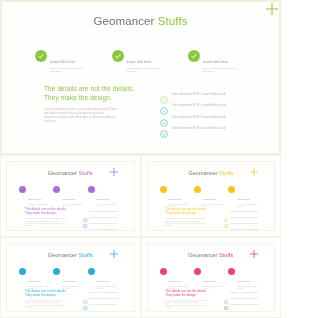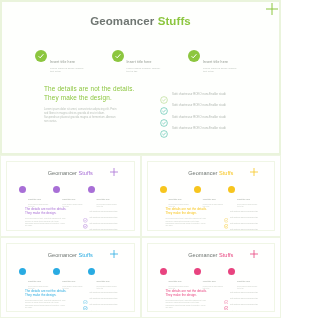--- a/index.html
+++ b/index.html
@@ -11,21 +11,21 @@
   
   .main-slide {
     position:absolute; left:0; top:0; width:281px; height:155px;
     background:#fefffd; border:2px solid #eaf4dc;
   }
   .plus-icon { position:absolute; right:-4px; top:-4px; width:22px; height:22px; }
   .plus-icon svg { display:block; }
 
   .slide-title {
     position:absolute; left:0; top:13px; width:100%;
-    text-align:center; font-size:11.5px; font-weight:700;
+    text-align:center; font-size:11.5px; font-weight:400;
     letter-spacing:.1px; white-space:nowrap;
   }
   .t-dark { color:#6f7672; }
   .t-accent { color:#8cc63f; }
 
   
   .features { position:absolute; left:33px; top:47px; width:220px;
     display:flex; justify-content:space-between; }
   .feature { width:67px; display:flex; align-items:flex-start; gap:3px; }
   .f-icon { flex:0 0 auto; width:12px; height:12px; border-radius:50%;

